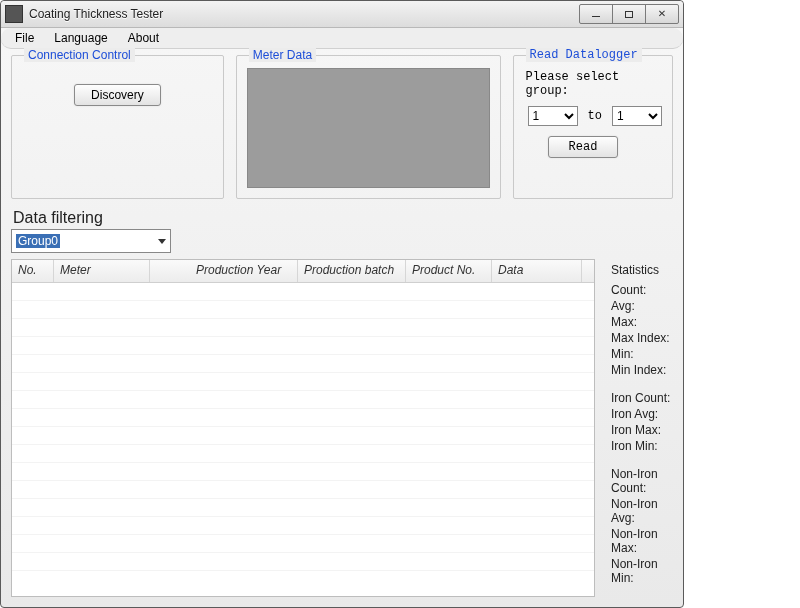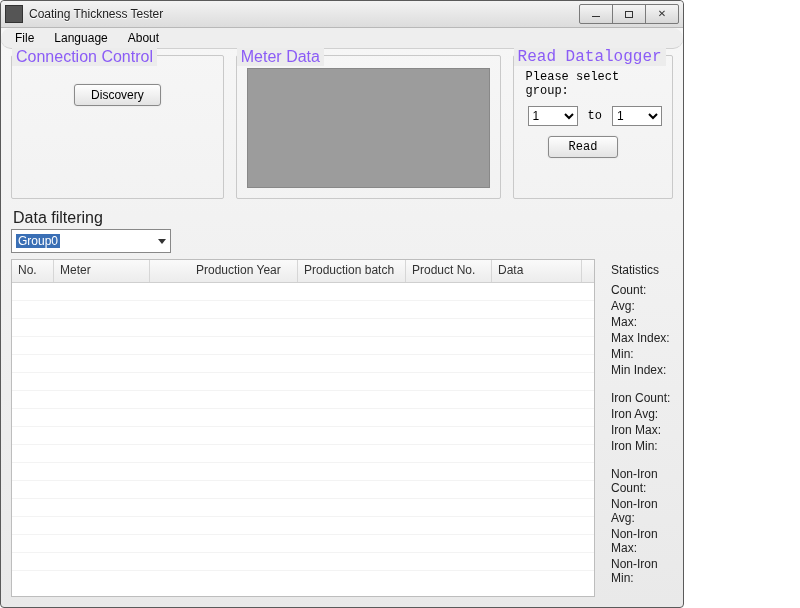--- a/index.html
+++ b/index.html
@@ -13,40 +13,40 @@
   .winbtn:first-child{border-radius:2px 0 0 2px;}
   .winbtn:last-child{border-radius:0 2px 2px 0;}
   .winbtn.min::before{content:"";display:block;width:8px;height:1px;background:#333;margin-top:5px;}
   .winbtn.max::before{content:"";display:block;width:8px;height:7px;border:1px solid #333;box-sizing:border-box;}
   .winbtn.close::before{content:"✕";font-size:10px;color:#333;}
   .menubar{height:20px;background:#eee;display:flex;align-items:center;gap:20px;padding:0 14px;border-bottom:1px solid #d0d0d0;font-size:12px;border-radius:10px;}
   .menubar span{cursor:default;}
   .client{flex:1;padding:6px 10px 10px 10px;display:flex;flex-direction:column;gap:6px;}
   
   .group{border:1px solid #c9c9c9;border-radius:2px;position:relative;padding:12px 10px 10px 10px;background:transparent;}
-  .group>.legend{position:absolute;top:-8px;left:0;background:#ececec;padding:0 4px;font-size:16px;color:#8b5cf6;}
+  .group>.legend{position:absolute;top:-8px;left:12px;background:#ececec;padding:0 4px;font-size:12px;color:#1d4ed8;}
   
   .toprow{display:flex;gap:12px;align-items:stretch;}
   .conn{width:220px;height:120px;}
   .meter{width:280px;height:120px;}
   .meter .panel{width:100%;height:100%;background:#9c9c9c;border:1px solid #888;box-sizing:border-box;}
   .dl{flex:1;height:120px;font-family:"Courier New",monospace;font-size:12px;}
   .dl .lbl{margin:2px 0 8px 2px;font-family:"Courier New",monospace;}
   .dl .row{display:flex;align-items:center;gap:10px;margin-left:4px;}
   .btn{background:linear-gradient(#fefefe,#e3e3e3);border:1px solid #8a8a8a;border-radius:3px;padding:3px 16px;font-size:12px;cursor:default;box-shadow:0 0 2px rgba(0,0,0,.1);}
   .btn.read{font-family:"Courier New",monospace;padding:3px 20px;margin-top:10px;margin-left:24px;}
   select.sel{border:1px solid #888;background:#fff;font-size:12px;height:20px;}
   .filter-label{font-size:16px;margin:4px 0 2px 2px;color:#222;}
   .filter-select{width:150px;height:22px;border:1px solid #888;background:#fff;display:flex;align-items:center;justify-content:space-between;padding:0 4px;font-size:12px;}
   .filter-select .hl{background:#3a6fb5;color:#fff;padding:0 2px;}
   .arrow-down{width:0;height:0;border-left:4px solid transparent;border-right:4px solid transparent;border-top:5px solid #333;}
   .midrow{display:flex;gap:10px;flex:1;min-height:0;}
   .tablewrap{flex:1;border:1px solid #bdbdbd;background:#fff;display:flex;flex-direction:column;}
   .thead{display:flex;background:linear-gradient(#fafafa,#ececec);border-bottom:1px solid #cfcfcf;height:22px;}
-  .th{border-right:1px solid #d6d6d6;padding:3px 6px;font-size:12px;color:#333;box-sizing:border-box;}
+  .th{border-right:1px solid #d6d6d6;padding:3px 6px;font-size:12px;color:#333;box-sizing:border-box;font-style:italic;}
   .tbody{flex:1;overflow:hidden;}
   .trow{display:flex;height:17px;border-bottom:1px solid #f3f3f3;}
   .stats{width:160px;padding:4px 0 0 6px;font-size:12px;color:#222;}
   .stats .hd{margin-bottom:6px;}
   .stats .line{margin:2px 0;}
   .stats .gap{height:10px;}
 </style>
 </head>
 <body>
 

